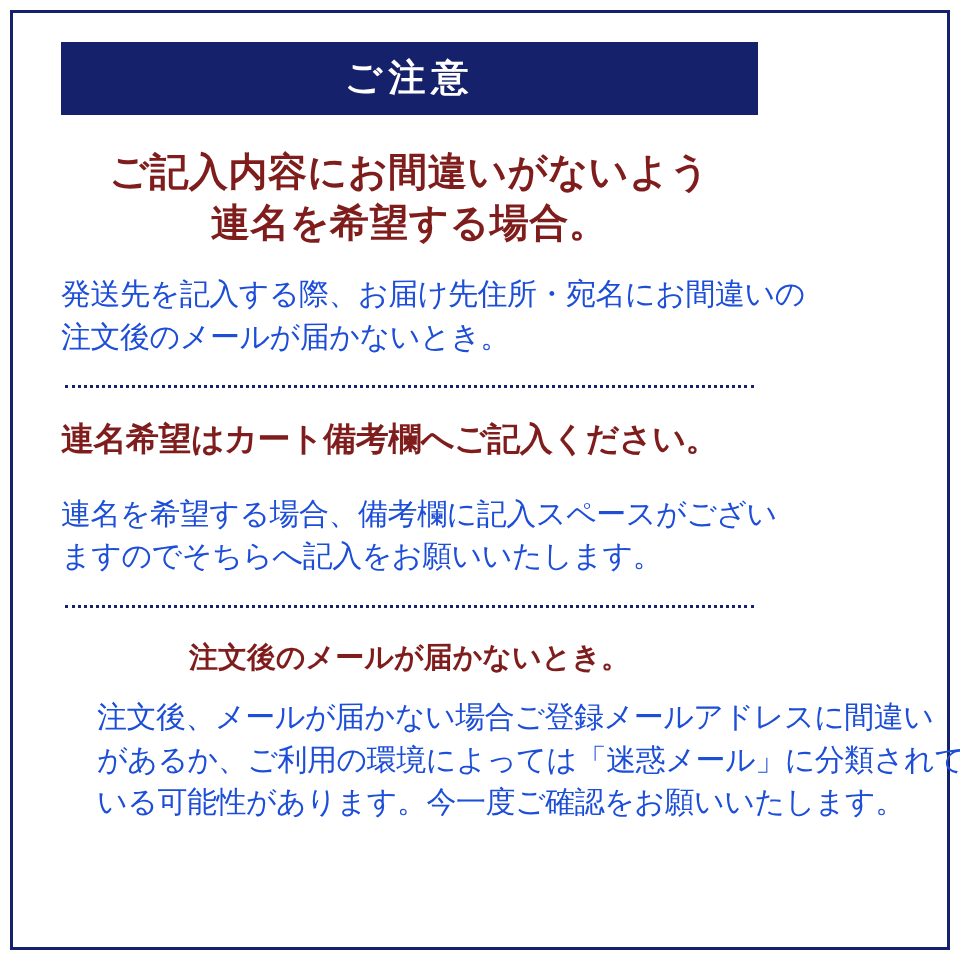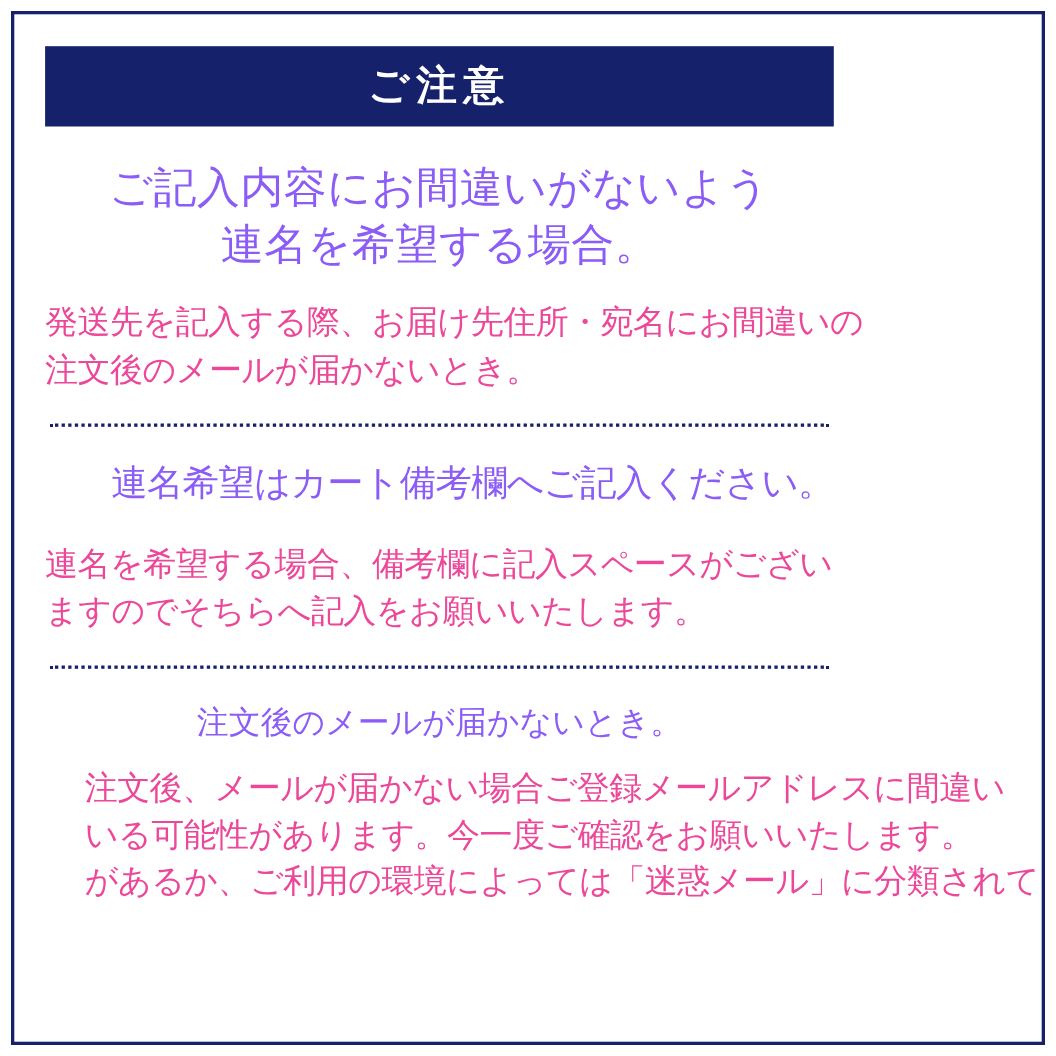--- a/index.html
+++ b/index.html
@@ -27,63 +27,63 @@
     border: 3px solid #16216b;
     box-sizing: border-box;
   }
   .content {
     position: absolute;
     left: 13px;
     top: 13px;
     width: 777px;
     height: 934px;
     box-sizing: border-box;
-    padding: 29px 32px 0 28px;
+    padding: 29px 32px 0 48px;
   }
   .title-bar {
     background: #16216b;
     color: #ffffff;
     text-align: center;
     font-size: 37px;
     font-weight: bold;
     letter-spacing: 6px;
     line-height: 1;
     padding: 17px 0 19px 0;
     margin: 0 0 0 0;
   }
   .section {
     padding: 0;
   }
   .sec-1 { margin-top: 31px; }
   .sec-2 { margin-top: 29px; }
   .sec-3 { margin-top: 30px; }
 
   .heading {
-    color: #8b5cf6;
-    font-weight: normal;
+    color: #7f1d1d;
+    font-weight: bold;
     line-height: 1.32;
     margin: 0;
   }
   .heading.big {
     font-size: 39px;
     text-align: center;
     letter-spacing: 0.5px;
   }
   .heading.mid {
     font-size: 33px;
-    text-align: right;
+    text-align: left;
     letter-spacing: -0.5px;
   }
   .heading.mid2 {
     font-size: 29px;
     text-align: center;
     letter-spacing: 0px;
   }
   .body-text {
-    color: #ec4899;
+    color: #1d4ed8;
     font-size: 30px;
     line-height: 1.42;
     margin: 0;
     letter-spacing: -0.5px;
   }
   .t-space-1 { margin-top: 24px; }
   .t-space-2 { margin-top: 32px; }
   .t-space-3 { margin-top: 20px; margin-left: 36px; }
 
   .divider {
@@ -128,19 +128,19 @@
     </div>
 
     <div class="divider"></div>
 
     <div class="section sec-3">
       <div class="heading mid2">
         <div>注文後のメールが届かないとき。</div>
       </div>
       <div class="body-text t-space-3">
         <div class="nowrap">注文後、メールが届かない場合ご登録メールアドレスに間違い</div>
+        <div class="nowrap">があるか、ご利用の環境によっては「迷惑メール」に分類されて</div>
         <div class="nowrap">いる可能性があります。今一度ご確認をお願いいたします。</div>
-        <div class="nowrap">があるか、ご利用の環境によっては「迷惑メール」に分類されて</div>
       </div>
     </div>
 
   </div>
 </div>
 
 </body></html>

